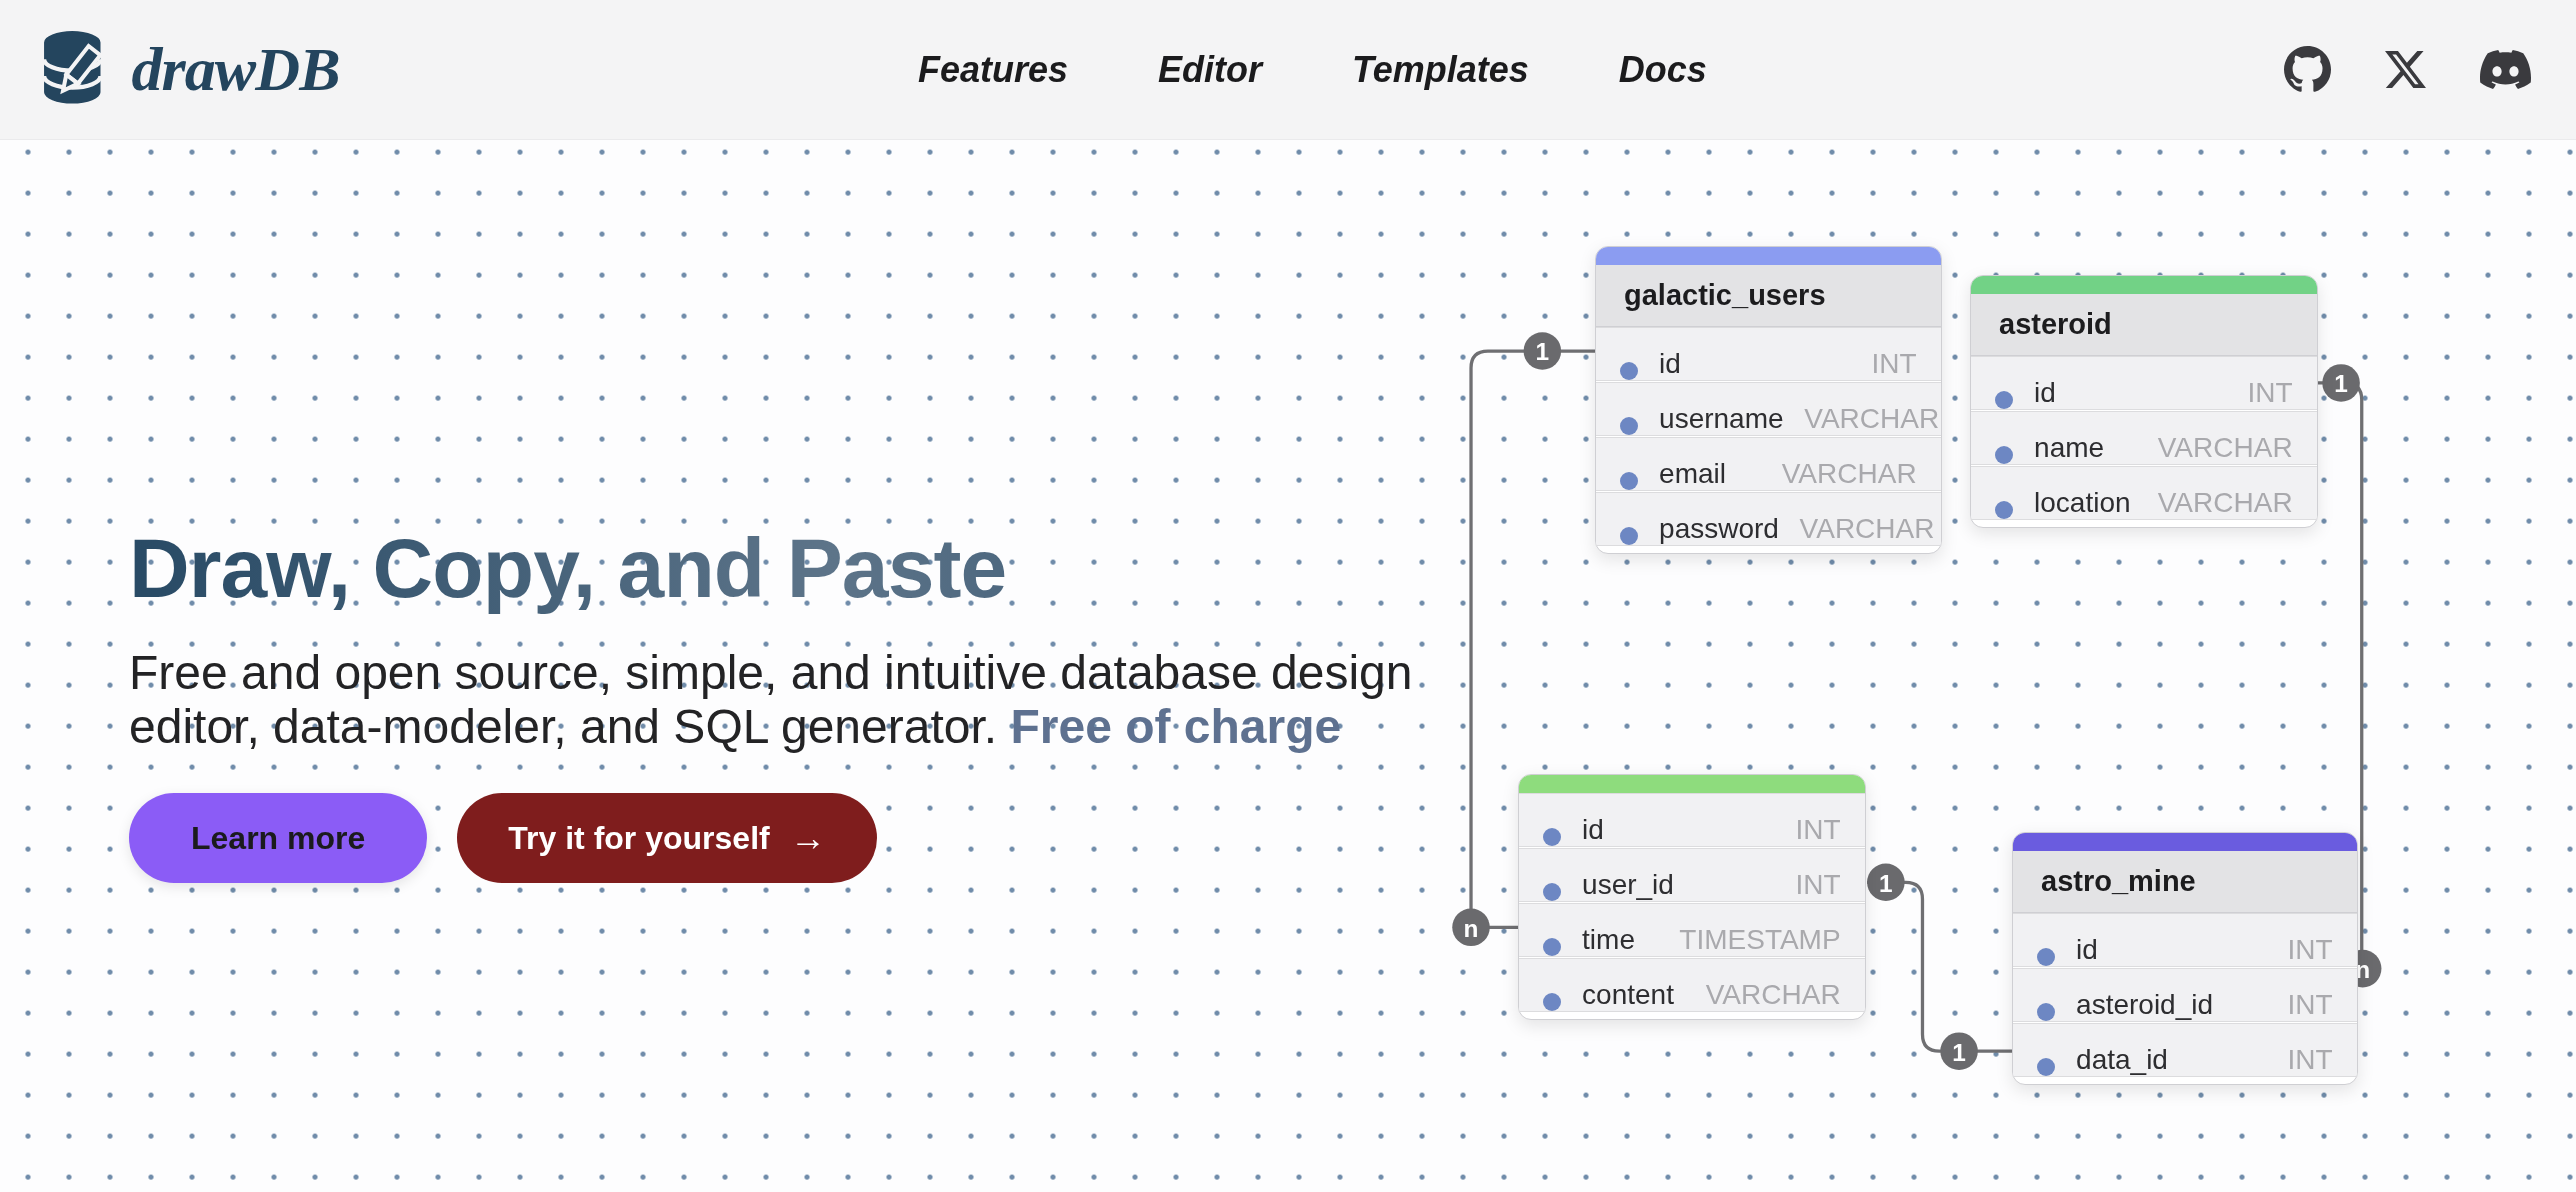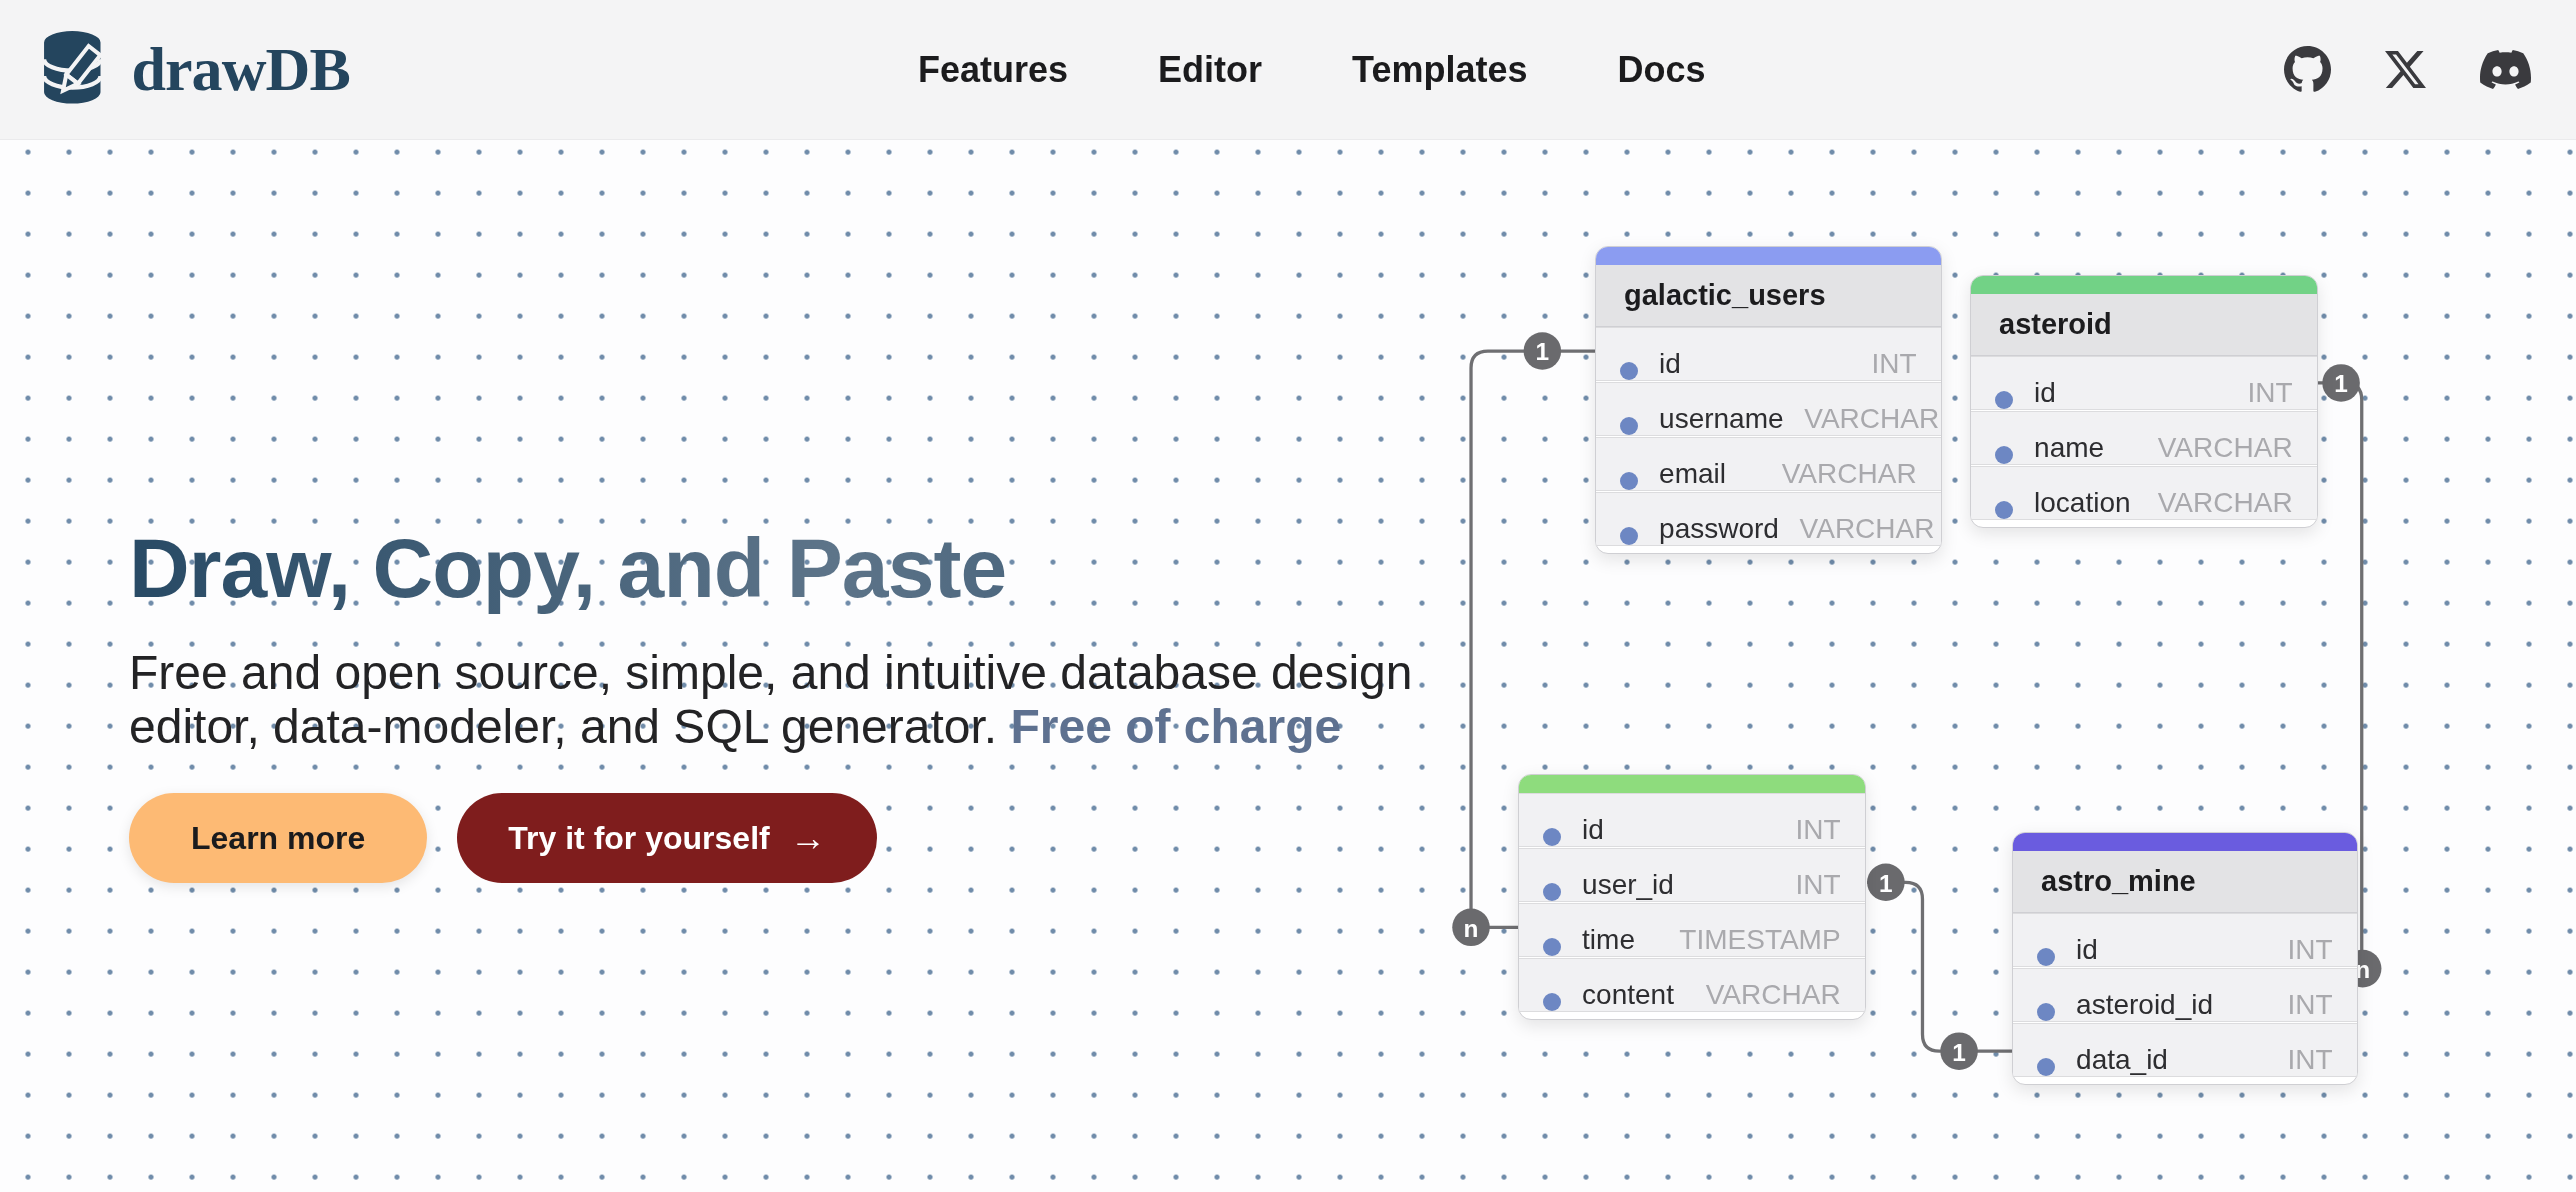--- a/index.html
+++ b/index.html
@@ -3,21 +3,21 @@
 <meta charset="utf-8">
 <style>
   * { margin:0; padding:0; box-sizing:border-box; }
   html,body { width:2576px; height:1192px; overflow:hidden; }
   body { font-family:"Liberation Sans", sans-serif; background:#fdfdfe; position:relative; }
 
   
   .topnav{
     position:absolute; top:0; left:0; width:2576px; height:140px;
     background:#f4f4f5; border-bottom:0.9px solid #eaeaec;
-    display:flex; align-items:center; z-index:30; padding:0 45px 0 36px;
+    display:flex; align-items:center; z-index:30; padding:0 45px 0 36px;font-style:italic;
   }
   .logo{ display:flex; align-items:center; gap:9.4px; cursor:pointer; }
   .logo-text{
     font-family:"Liberation Serif", serif; font-weight:bold; font-size:62px;
     color:#24455e; letter-spacing:-0.9px;
   }
   .nav-links{ position:absolute; left:918px; display:flex; gap:90px; }
   .nav-item{ font-size:36px; font-weight:bold; color:#1b1b1d; cursor:pointer; }
   .social{ margin-left:auto; display:flex; align-items:center; gap:54px; }
   .social svg{ display:block; cursor:pointer; }
@@ -44,21 +44,21 @@
     background:linear-gradient(90deg,#284a65 0%,#5d7489 55%,#2b4d69 100%);
     -webkit-background-clip:text; background-clip:text; -webkit-text-fill-color:transparent;
     margin-bottom:32px; white-space:nowrap;
   }
   .hero-sub{ font-size:48px; line-height:54px; color:#232325; margin-bottom:39px; }
   .hero-sub .hl{ font-weight:bold; color:#5e7190; }
   .hero-buttons{ display:flex; gap:30px; }
   .btn{ height:90px; border:none; border-radius:45px; font-size:32px; font-weight:bold;
         display:flex; align-items:center; justify-content:center; cursor:pointer;
         font-family:"Liberation Sans",sans-serif; }
-  .btn-secondary{ background:#fdba74; color:#1b1b1d; padding:0 62px; box-shadow:0 3.8px 13px rgba(0,0,0,0.10); }
+  .btn-secondary{ background:#8b5cf6; color:#1b1b1d; padding:0 62px; box-shadow:0 3.8px 13px rgba(0,0,0,0.10); }
   .btn-primary{ background:#7f1d1d; color:#ffffff; padding:0 51px; gap:20.7px; }
   .btn-primary .arrow{ font-size:36px; font-weight:normal; line-height:1; }
 
   
   .db-table{
     position:absolute; background:#ffffff; border:0.9px solid #cfcfd3; border-radius:13px;
     overflow:hidden; box-shadow:0 5.6px 17px rgba(0,0,0,0.10); padding-bottom:5.6px;
   }
   .accent{ height:18px; width:100%; }
   .tname{

